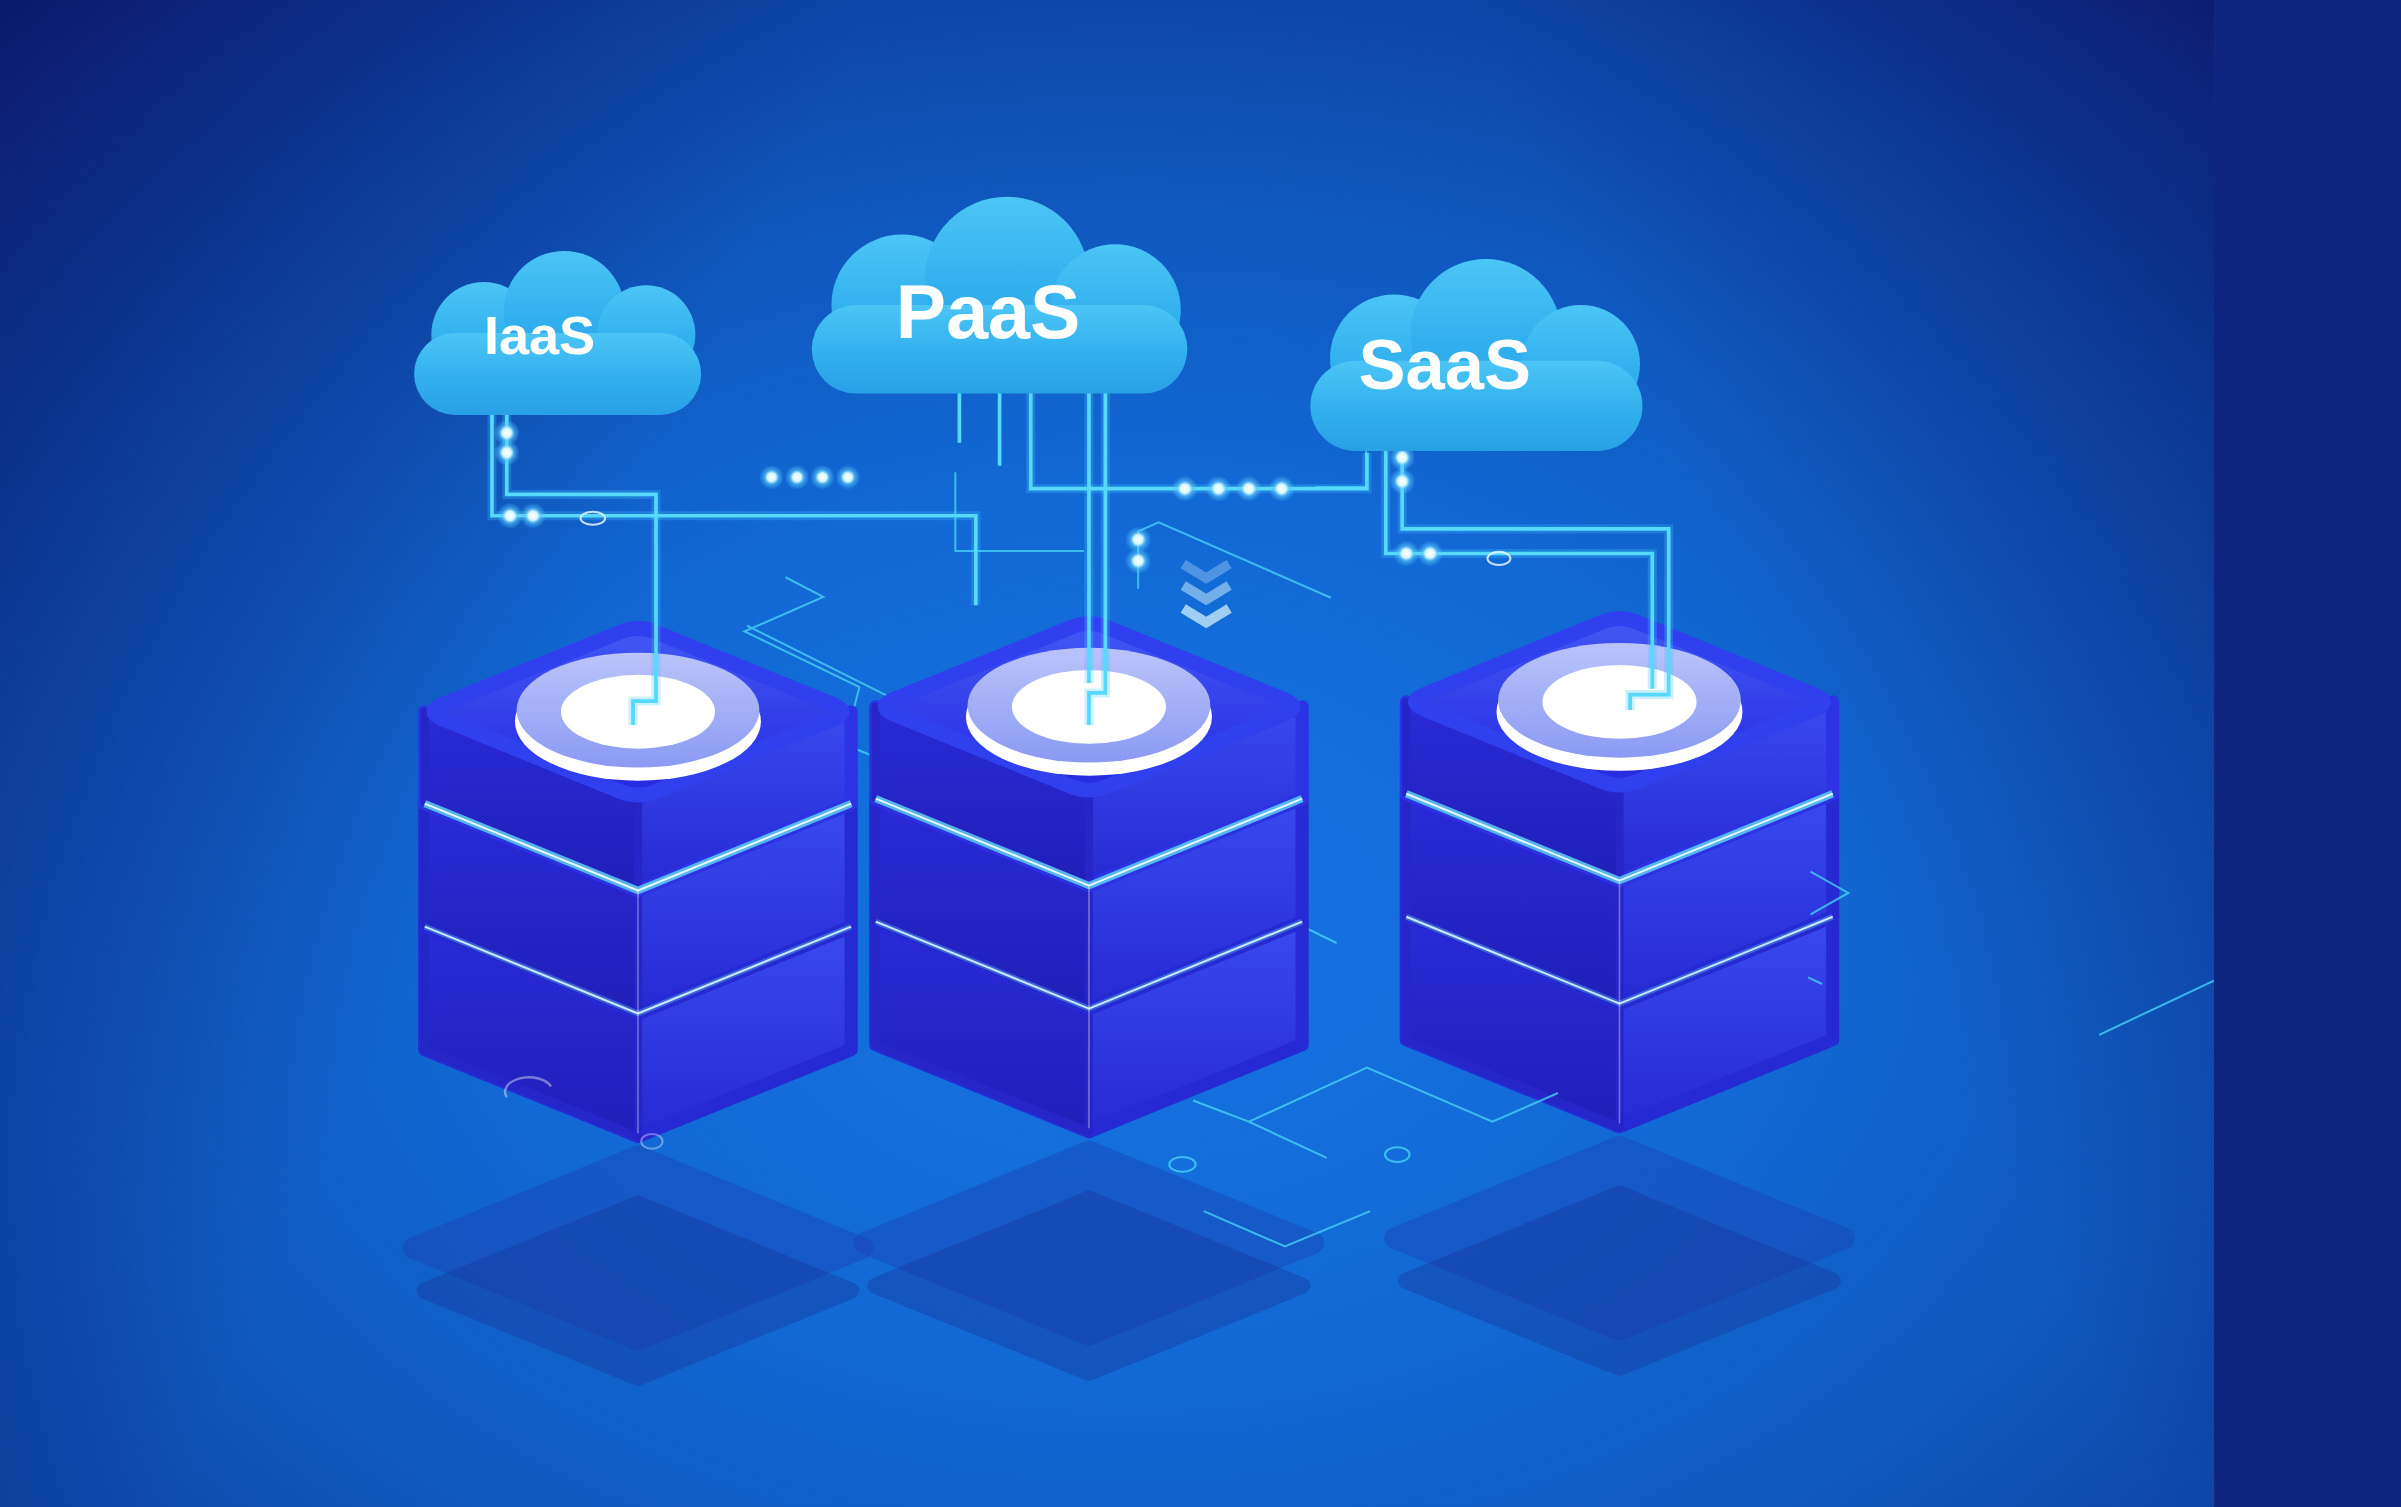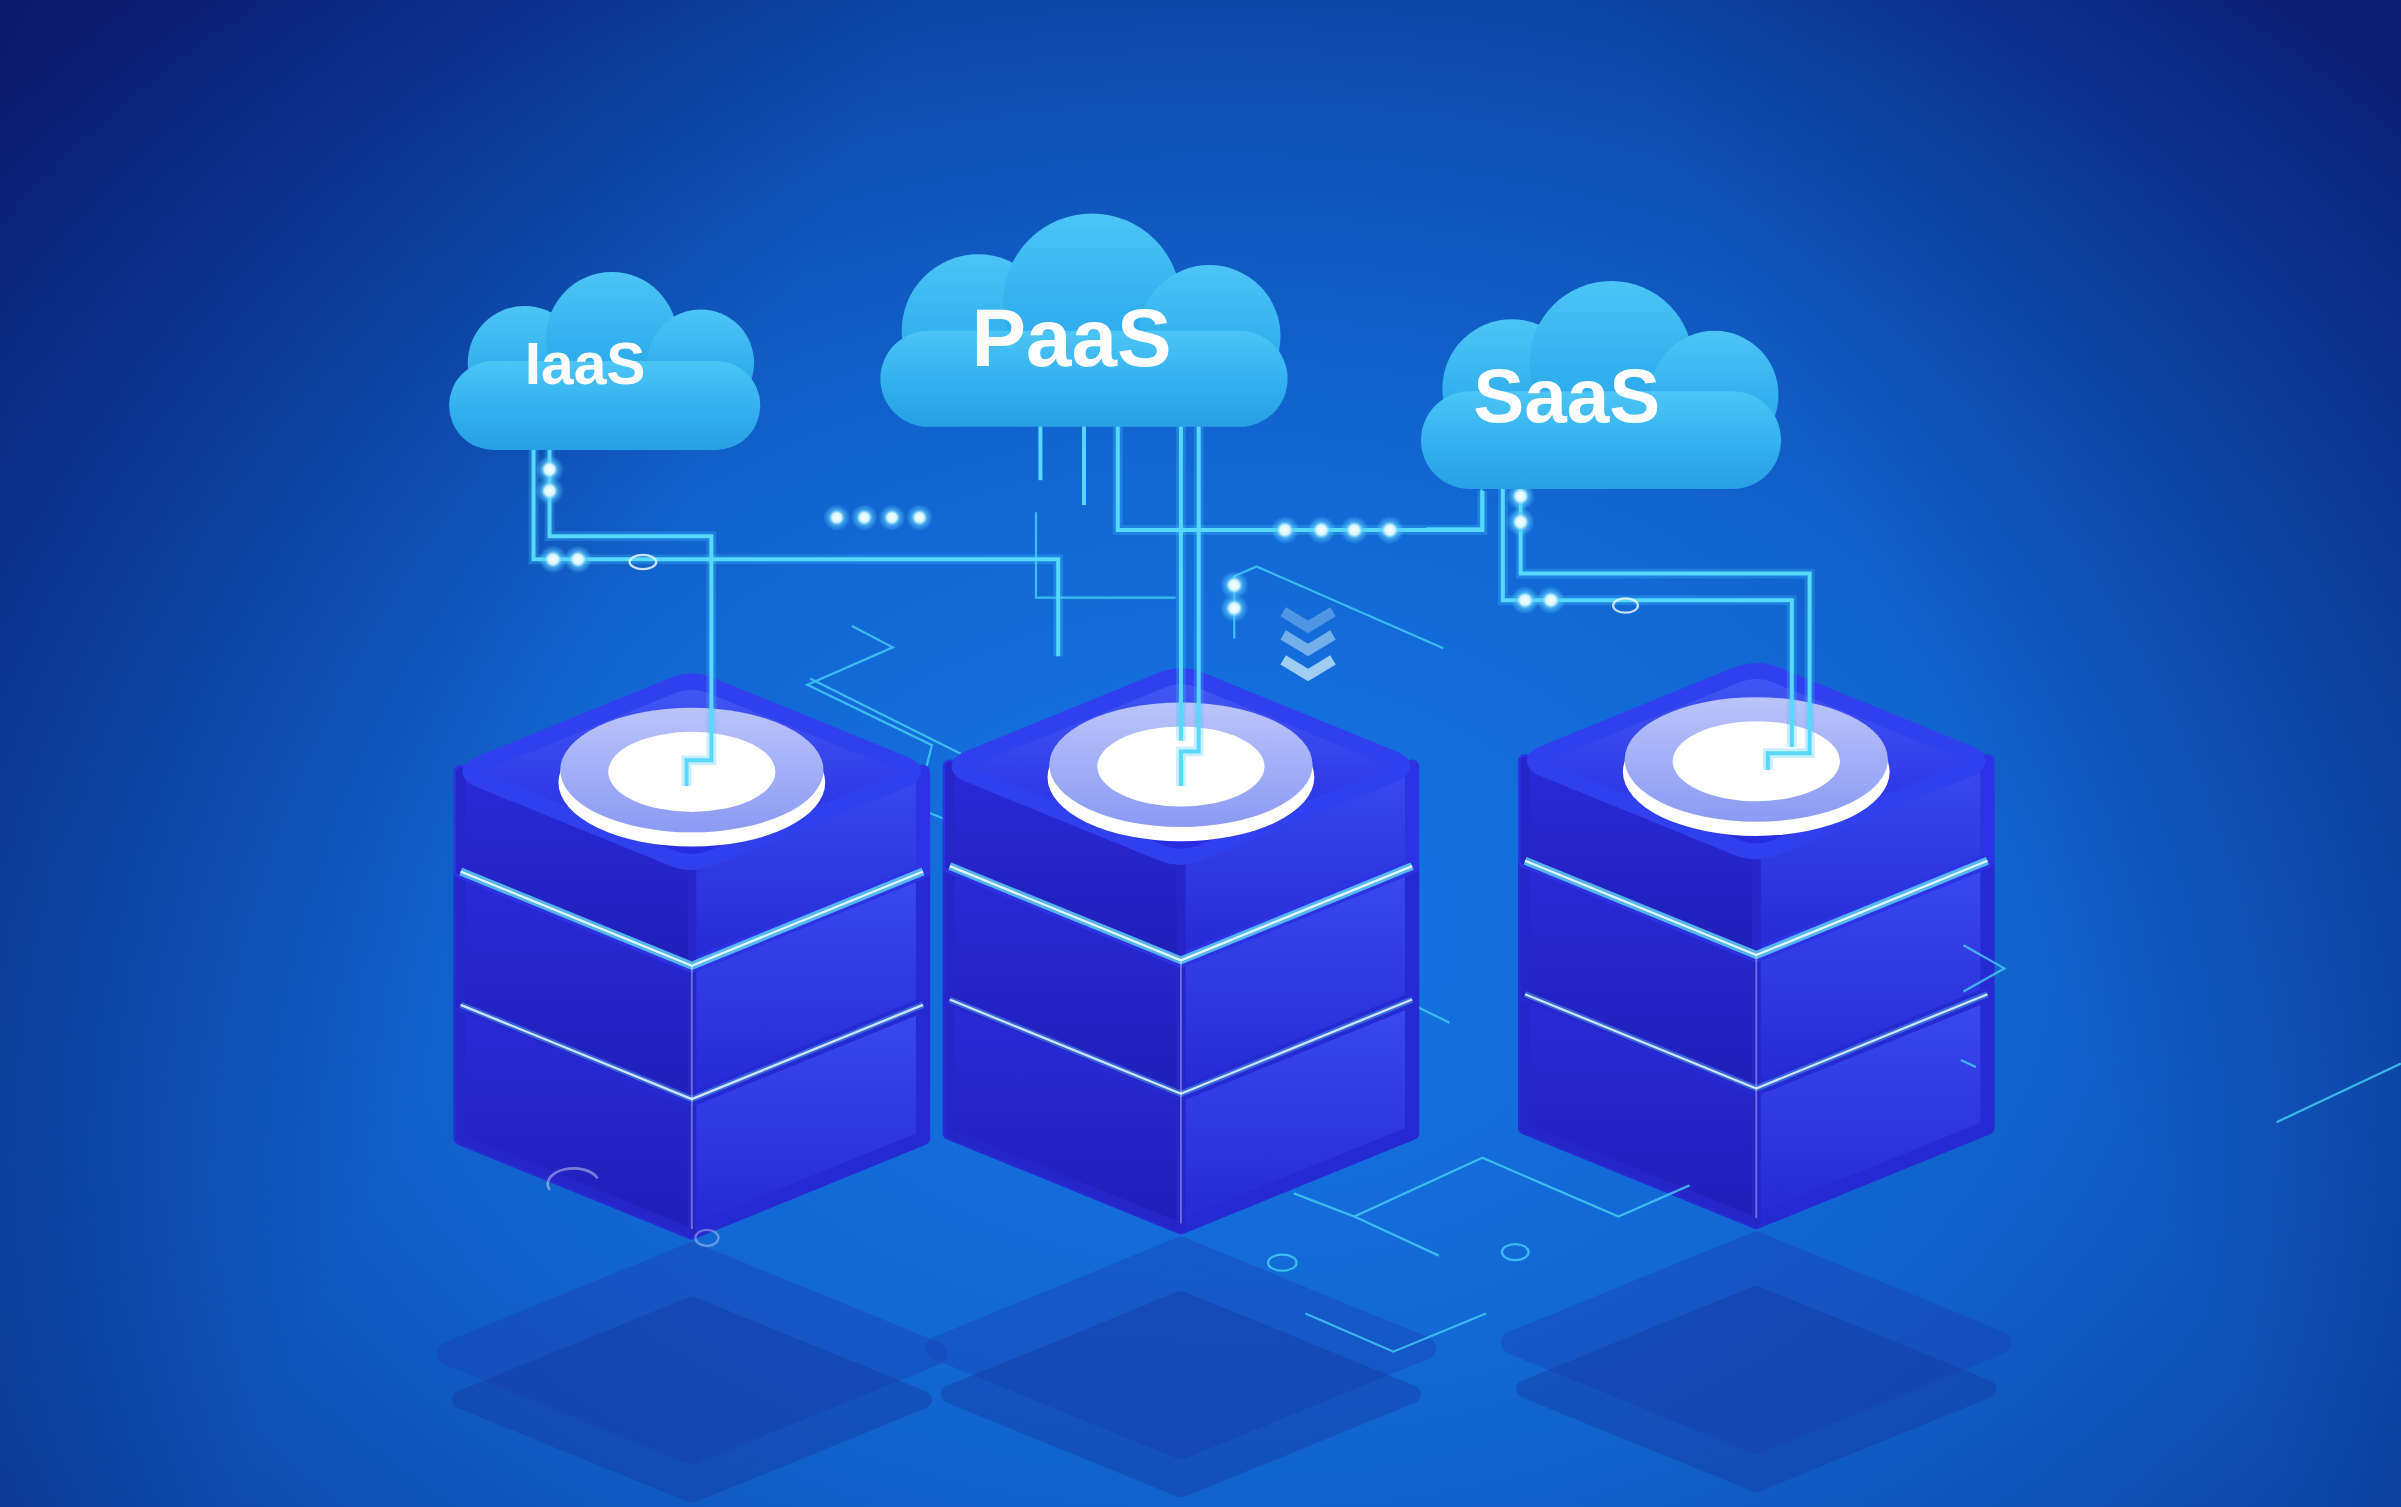--- a/index.html
+++ b/index.html
@@ -1,22 +1,23 @@
 <!DOCTYPE html>
 <html style="font-size:14.2px"><head>
 <meta charset="utf-8">
 <style>
   html,body{margin:0;padding:0;background:#0f2680;}
   .stage{
-    position:relative;width:2401px;height:1508px;overflow:hidden;
+    position:relative;width:2186px;height:1508px;overflow:hidden;
     background:
       linear-gradient(115deg, rgba(9,16,92,.55) 0%, rgba(9,16,92,0) 30%),
       linear-gradient(245deg, rgba(9,16,92,.45) 0%, rgba(9,16,92,0) 26%),
       radial-gradient(ellipse 1734px 1201px at 51% 62%,
         #1573e3 0%, #1268d4 38%, #0f57bd 62%, #0d46a6 80%, #0e3292 94%, #0f2680 100%);
+    padding-left: 28px;
   }
   .scene{position:absolute;inset:0;}
   text.cloud-label{
     font-family:"Liberation Sans","DejaVu Sans",sans-serif;
     font-weight:700; fill:#ffffff; text-anchor:middle;
   }
 </style>
 </head>
 <body>
 

